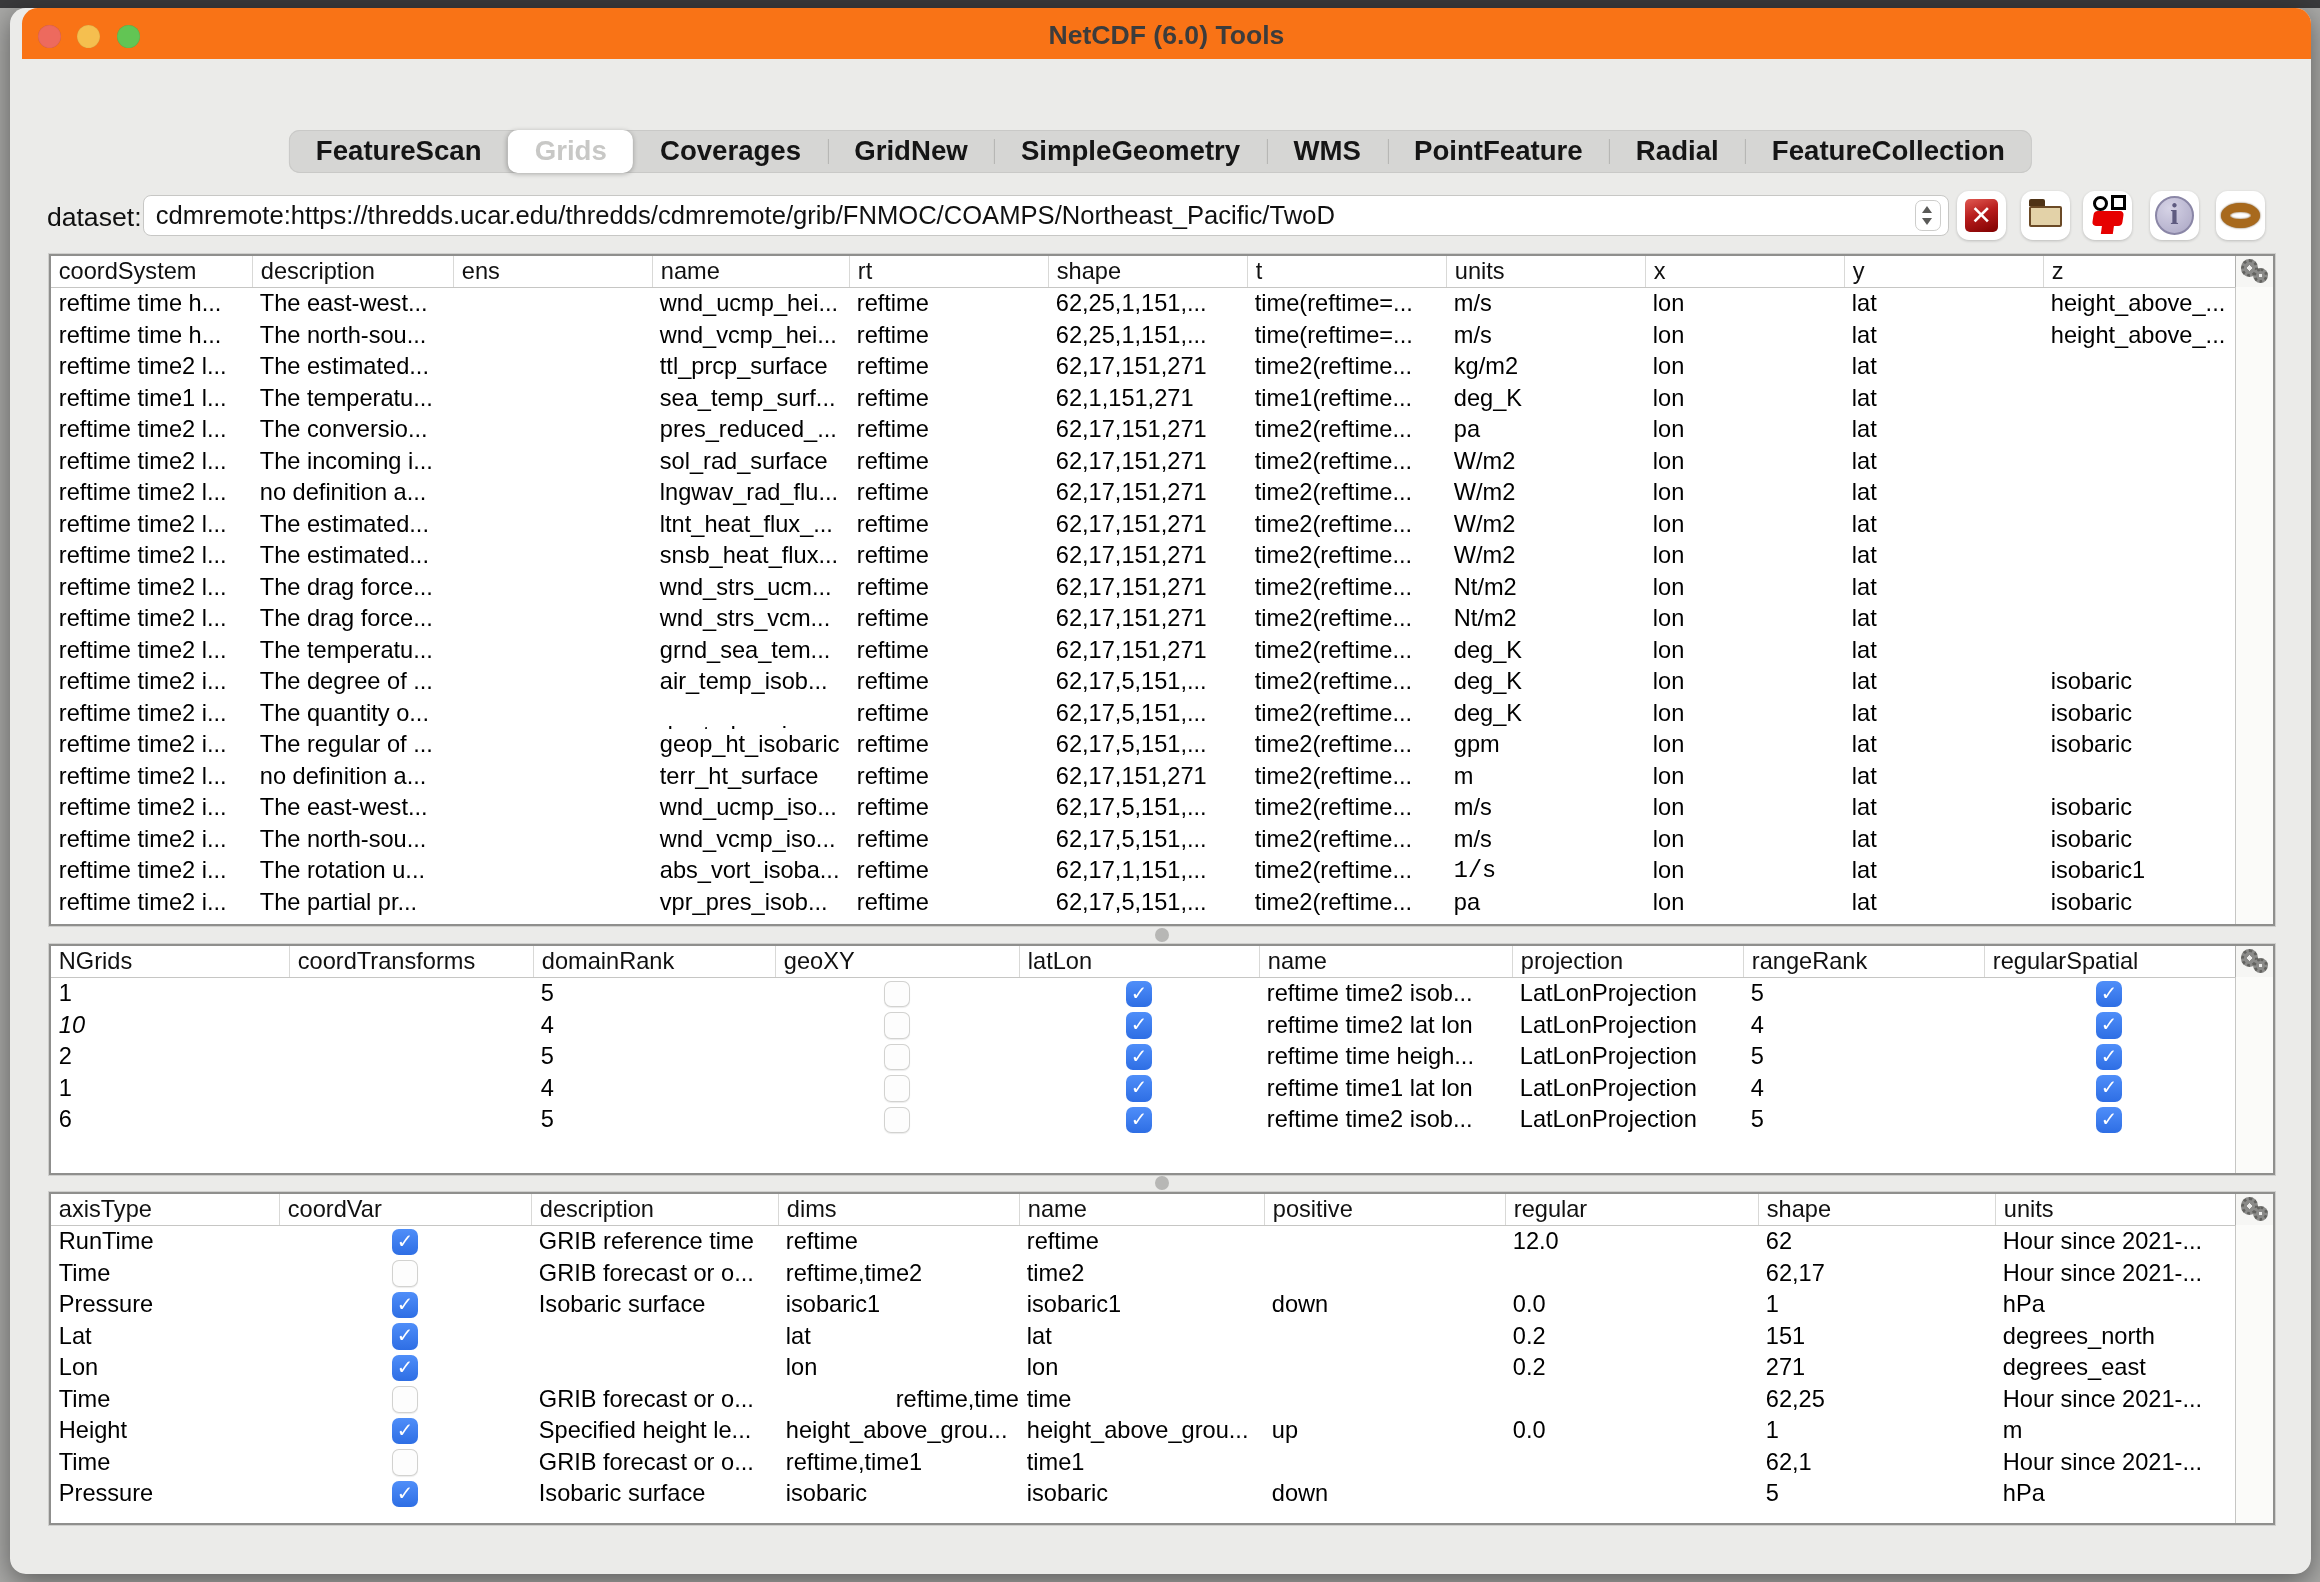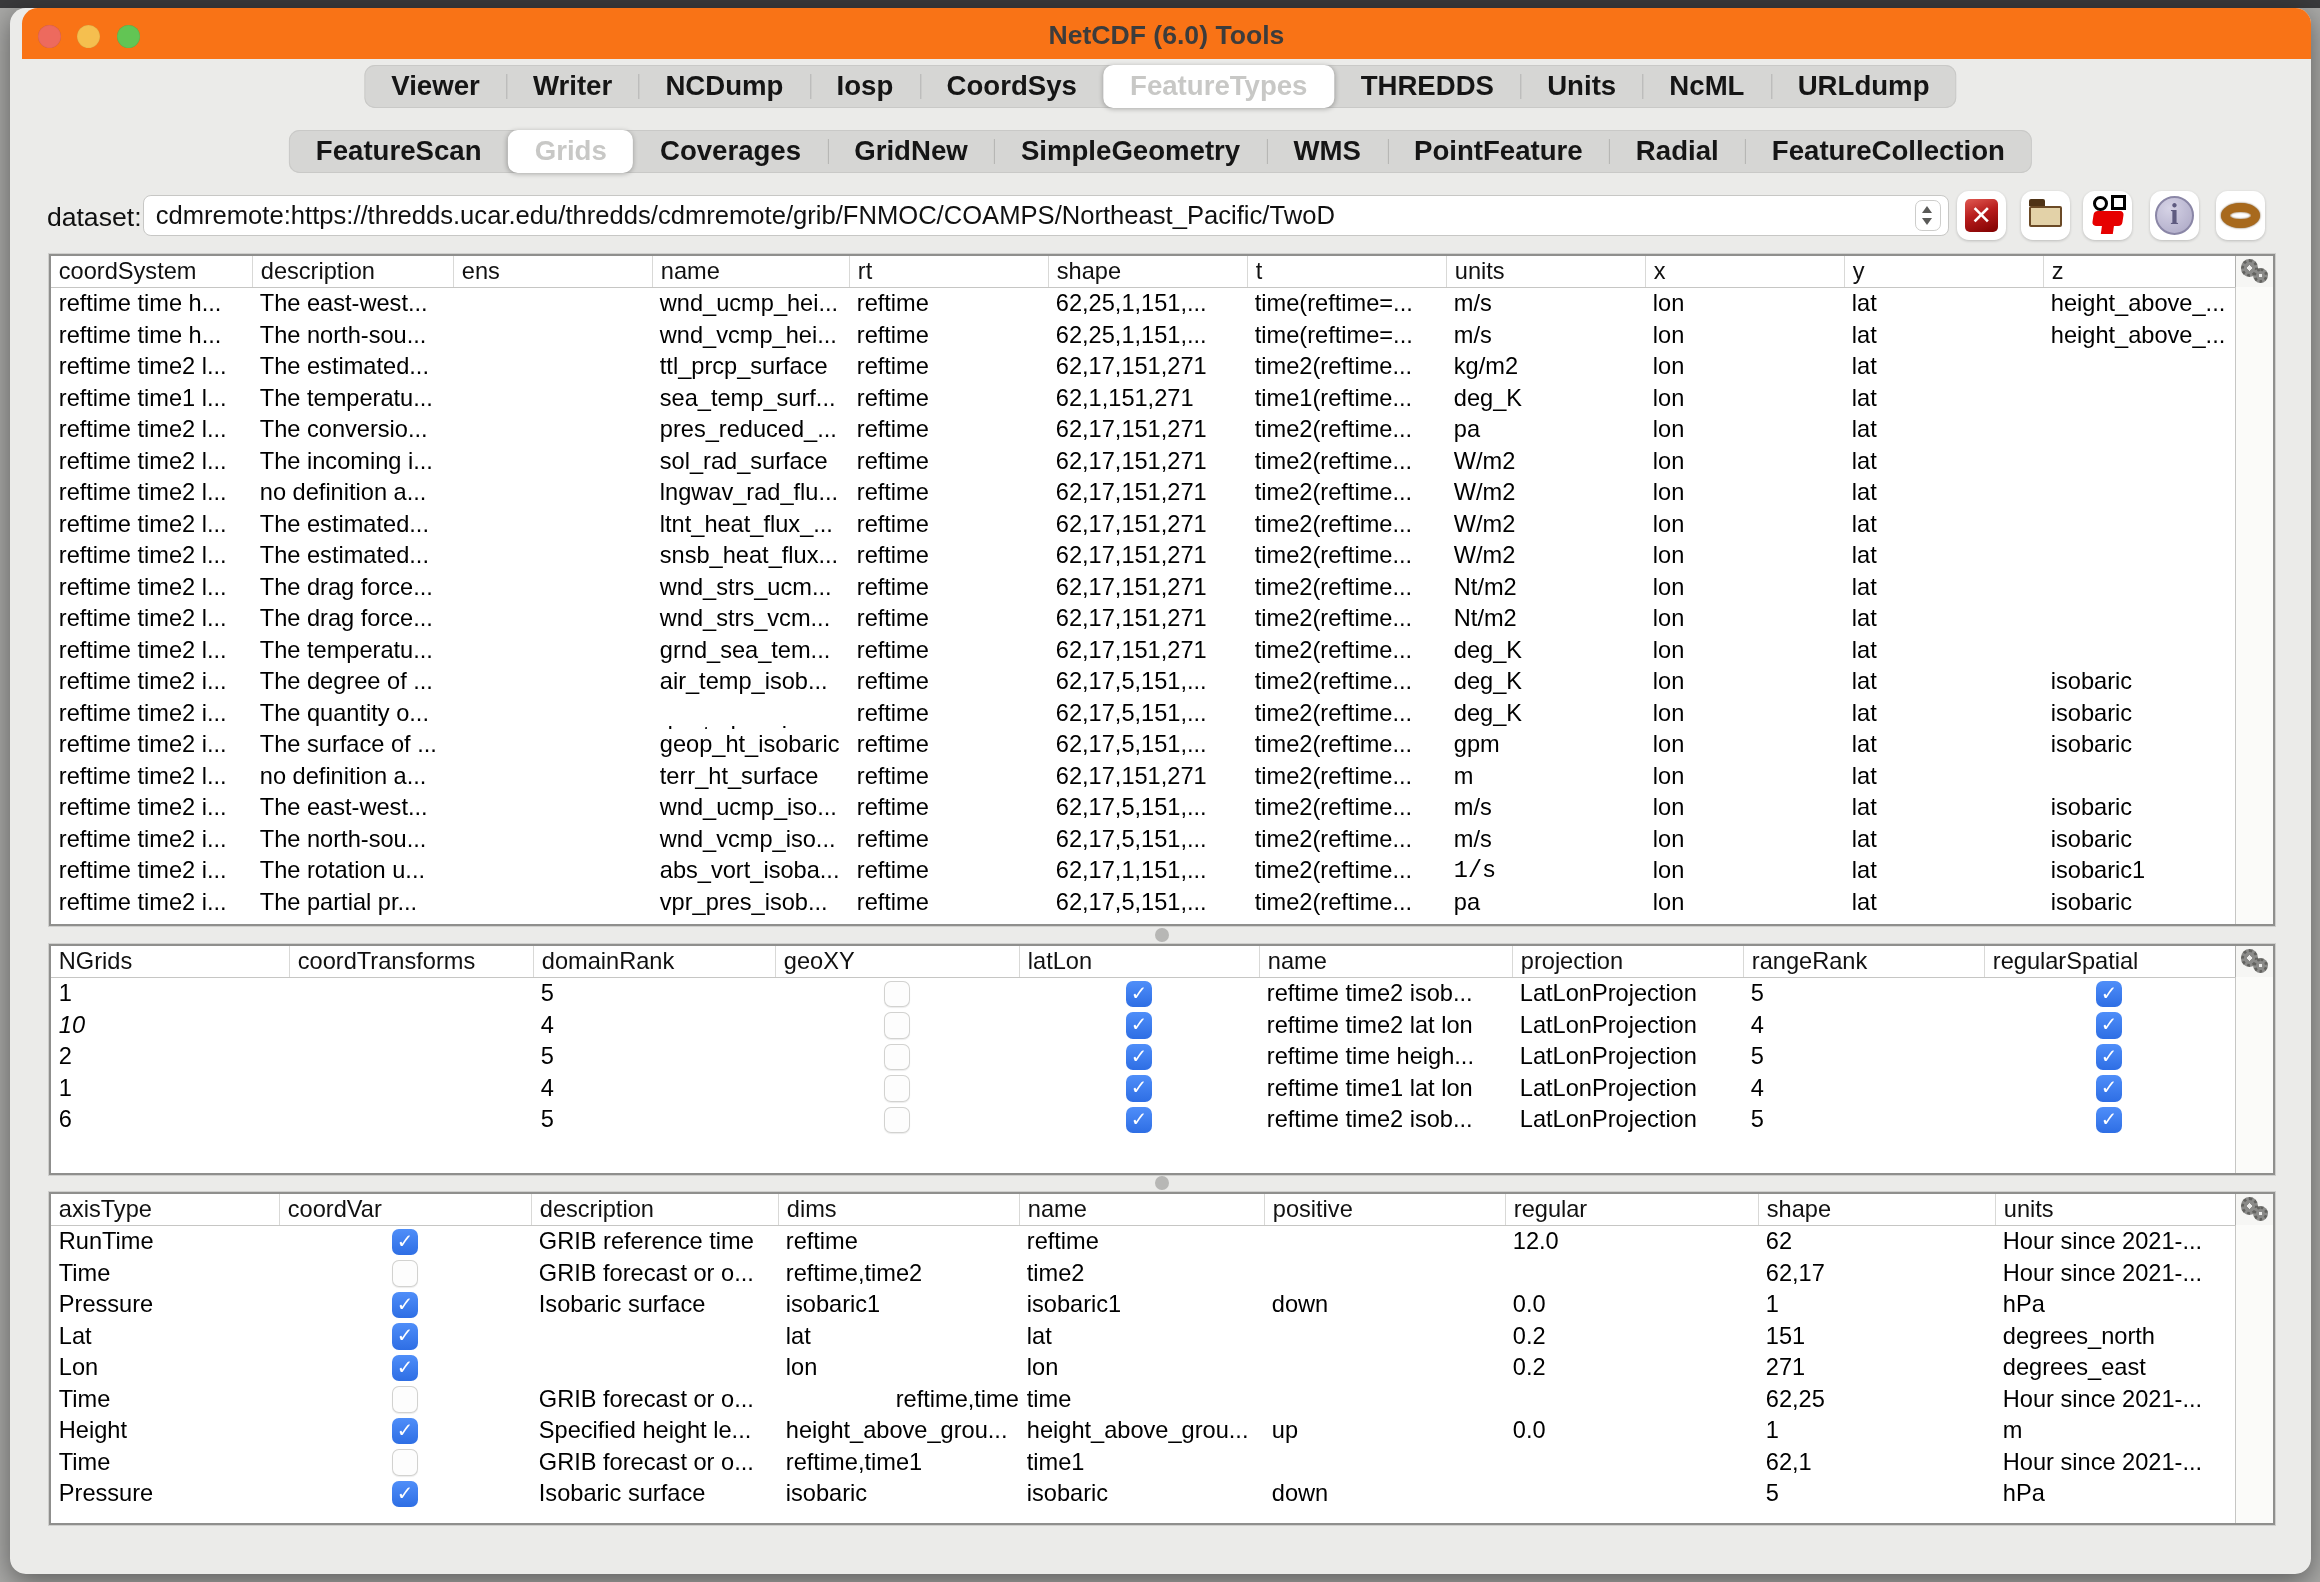--- a/index.html
+++ b/index.html
@@ -80,32 +80,20 @@
 
 <div class="window">
 
   <div class="titlebar">
     <div class="light red"></div>
     <div class="light yellow"></div>
     <div class="light green"></div>
     <div class="title">NetCDF (6.0) Tools</div>
   </div>
 
-  <div class="tabrow tabrow1">
-      <div class="tab">Viewer</div>
-      <div class="tab">Writer</div>
-      <div class="tab">NCDump</div>
-      <div class="tab">Iosp</div>
-      <div class="tab">CoordSys</div>
-      <div class="tab sel">FeatureTypes</div>
-      <div class="tab">THREDDS</div>
-      <div class="tab">Units</div>
-      <div class="tab">NcML</div>
-      <div class="tab">URLdump</div>
-    </div>
   <div class="tabrow tabrow2">
       <div class="tab">FeatureScan</div>
       <div class="tab sel">Grids</div>
       <div class="tab">Coverages</div>
       <div class="tab">GridNew</div>
       <div class="tab">SimpleGeometry</div>
       <div class="tab">WMS</div>
       <div class="tab">PointFeature</div>
       <div class="tab">Radial</div>
       <div class="tab">FeatureCollection</div>
@@ -330,21 +318,21 @@
           <div class="td" style="width: 199px;">reftime</div>
           <div class="td" style="width: 199px;">62,17,5,151,...</div>
           <div class="td" style="width: 199px;">time2(reftime...</div>
           <div class="td" style="width: 199px;">deg_K</div>
           <div class="td" style="width: 199px;">lon</div>
           <div class="td" style="width: 199px;">lat</div>
           <div class="td" style="width: 193px;">isobaric</div>
         </div>
         <div class="tr">
           <div class="td" style="width: 201px;">reftime time2 i...</div>
-          <div class="td" style="width: 201px;">The surface of ...</div>
+          <div class="td" style="width: 201px;">The regular of ...</div>
           <div class="td" style="width: 199px;"></div>
           <div class="td" style="width: 197px;">geop_ht_isobaric</div>
           <div class="td" style="width: 199px;">reftime</div>
           <div class="td" style="width: 199px;">62,17,5,151,...</div>
           <div class="td" style="width: 199px;">time2(reftime...</div>
           <div class="td" style="width: 199px;">gpm</div>
           <div class="td" style="width: 199px;">lon</div>
           <div class="td" style="width: 199px;">lat</div>
           <div class="td" style="width: 193px;">isobaric</div>
         </div>

